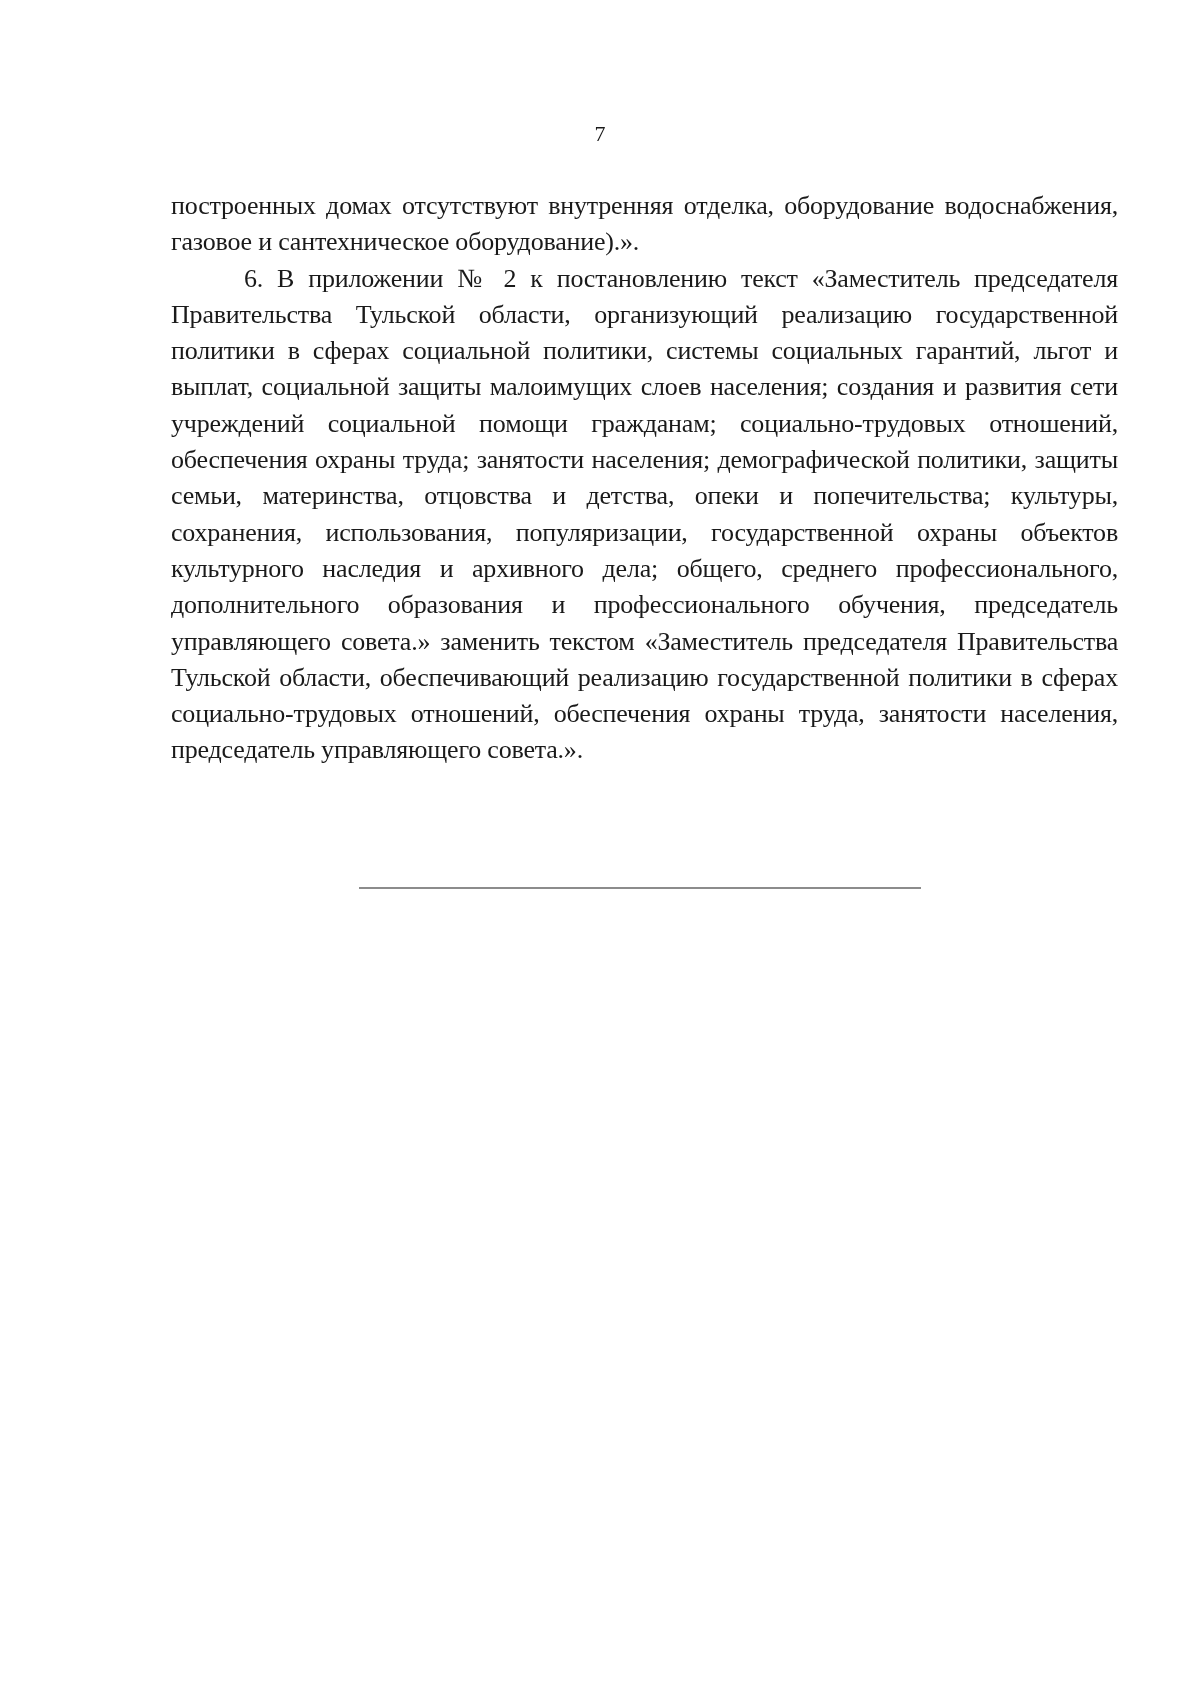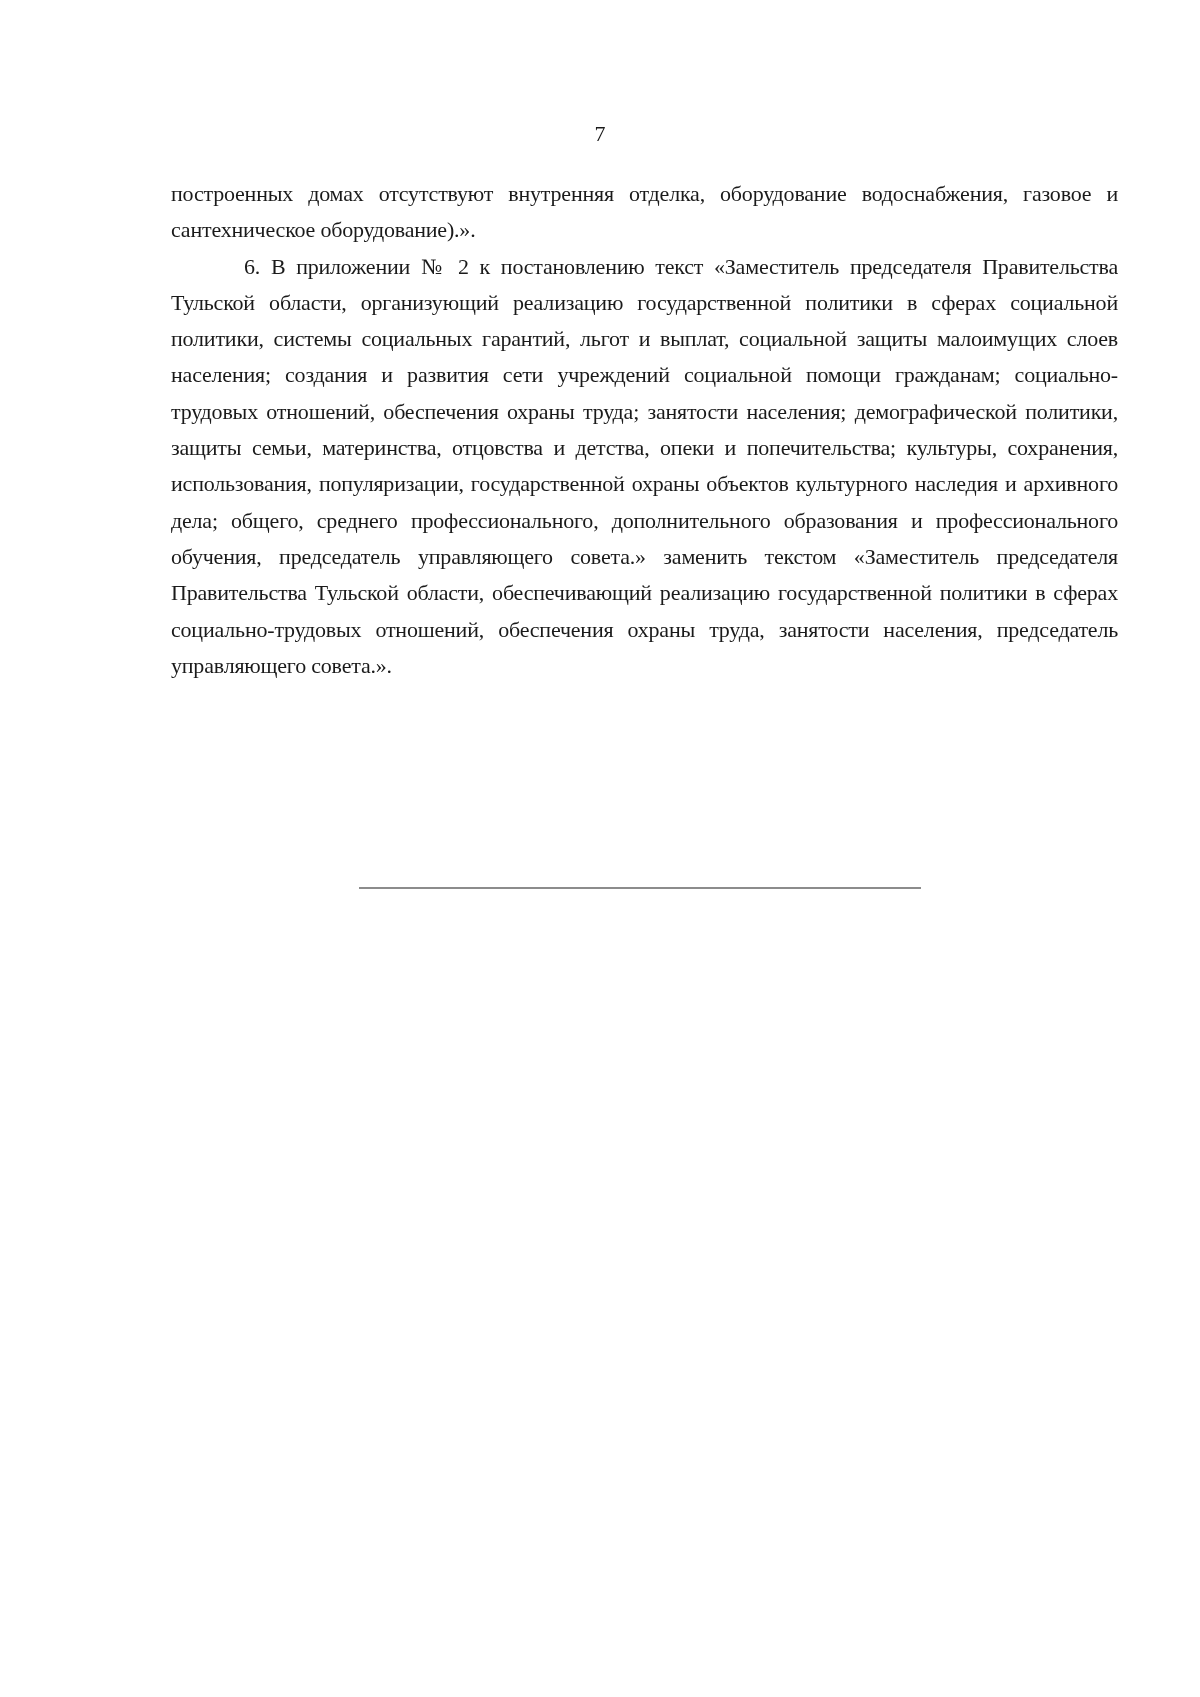--- a/index.html
+++ b/index.html
@@ -19,24 +19,24 @@
       position: absolute;
       top: 120px;
       left: 0;
       width: 1200px;
       text-align: center;
       font-size: 22px;
       line-height: 28px;
     }
     .body-text {
       position: absolute;
-      top: 176px;
+      top: 188px;
       left: 171px;
       width: 947px;
-      font-size: 22px;
+      font-size: 26px;
       line-height: 36.3px;
       text-align: justify;
       letter-spacing: -0.2px;
     }
     .para {
       margin: 0;
     }
     .para.indent {
       text-indent: 73px;
     }

